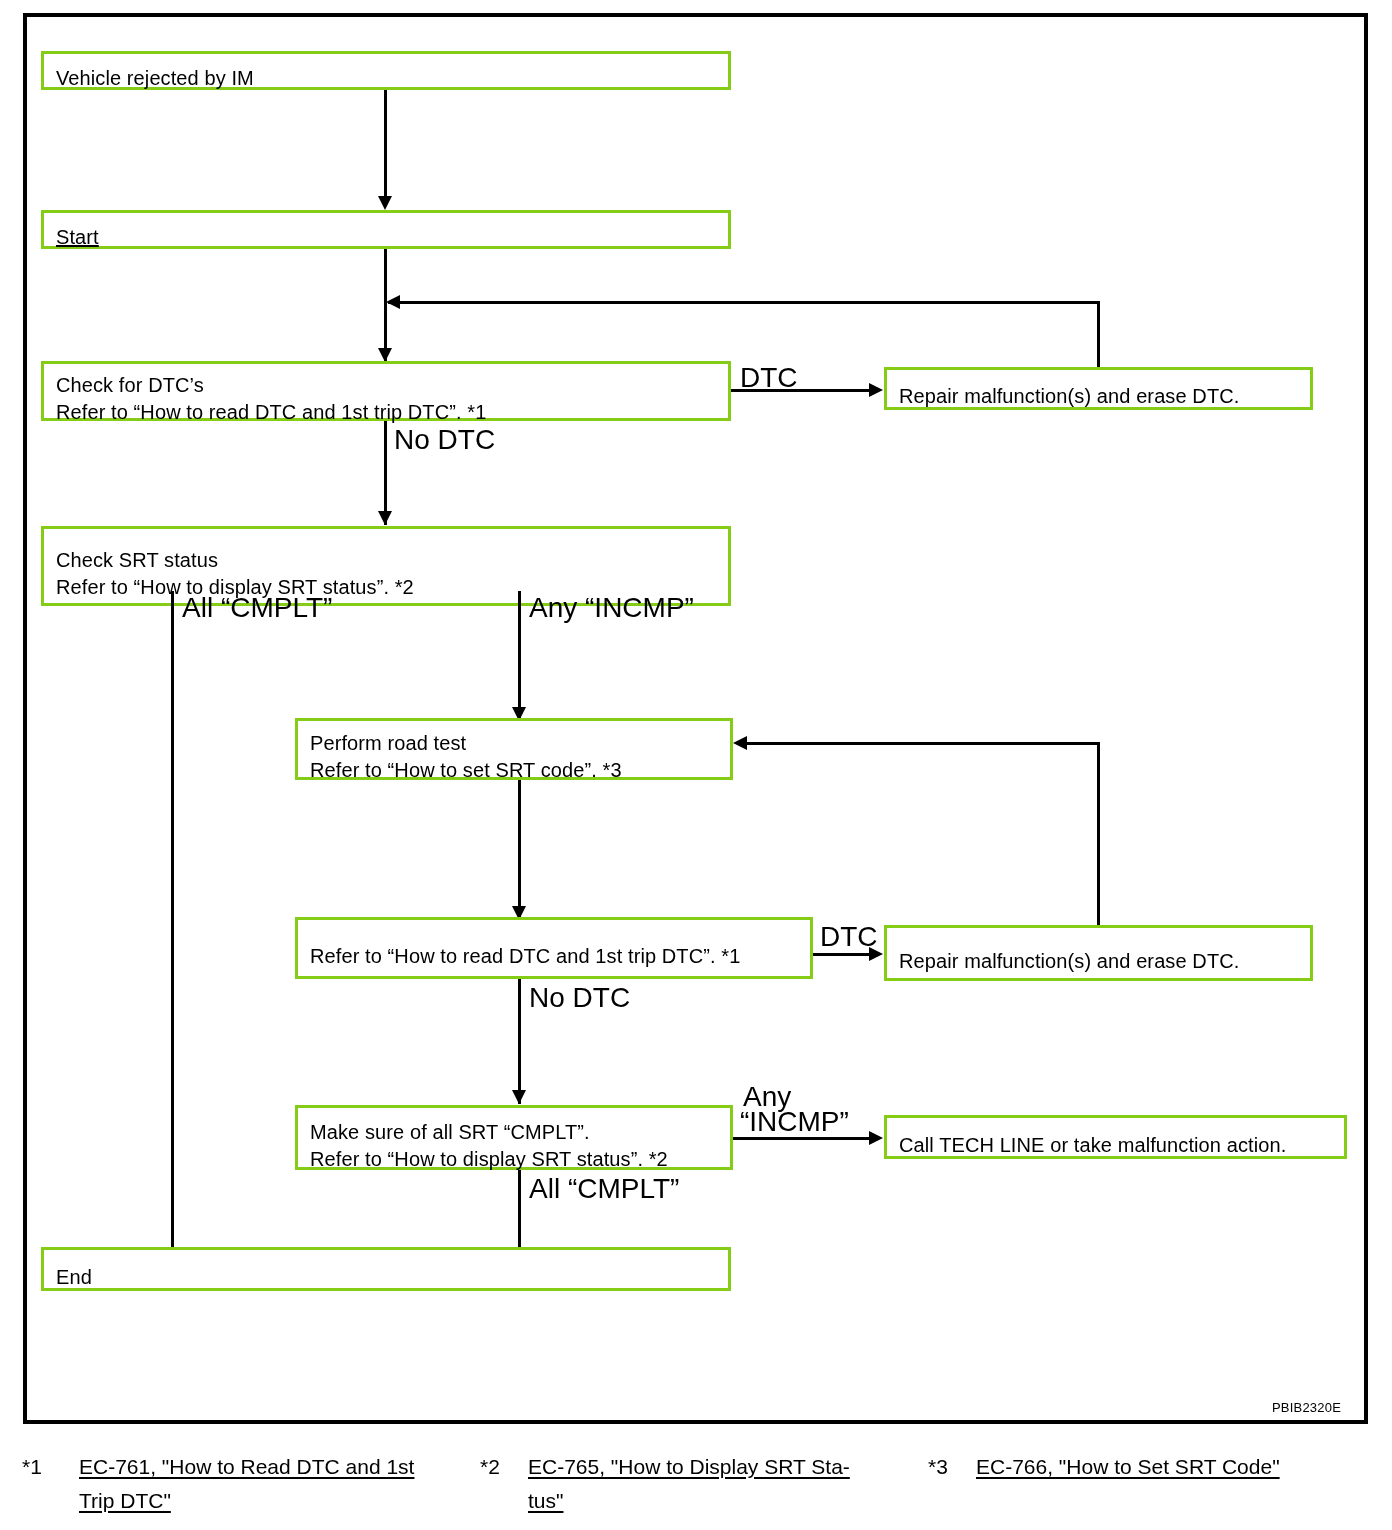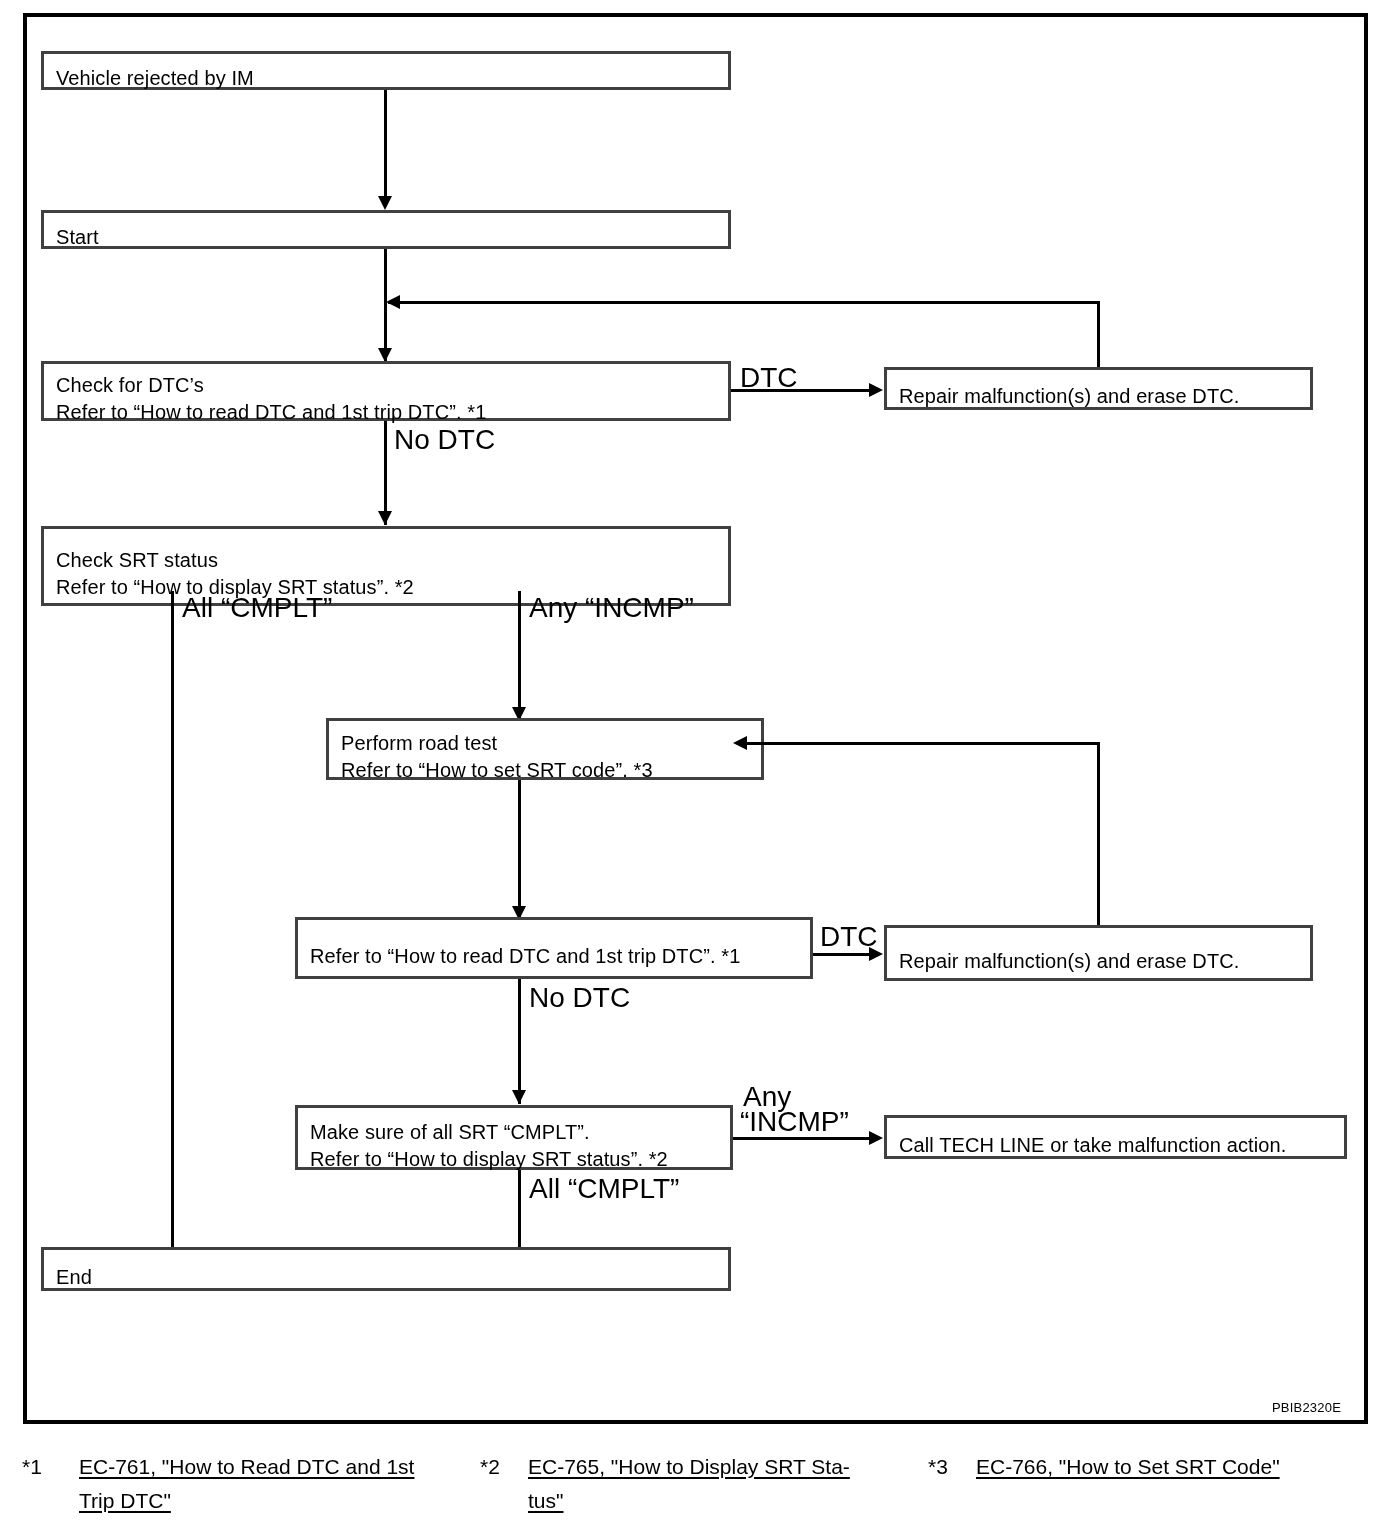--- a/index.html
+++ b/index.html
@@ -12,21 +12,21 @@
   #root{position:absolute;left:0;top:0;width:1392px;height:1530px;}
 
   
   .frame{
     position:absolute;left:23px;top:13px;width:1345px;height:1411px;
     border:4px solid #000;box-sizing:border-box;background:#fff;
   }
 
   
   .fbox{
-    position:absolute;box-sizing:border-box;border:3px solid #404040;background:#fff;
+    position:absolute;box-sizing:border-box;border:3px solid #84cc16;background:#fff;
     display:flex;flex-direction:column;justify-content:center;
     padding:16px 0 0 12px;
   }
   .fbox .ln{
     font-size:20px;line-height:27px;white-space:nowrap;letter-spacing:0.1px;
   }
 
   
   .vline{position:absolute;width:3px;background:#000;}
   .hline{position:absolute;height:3px;background:#000;}
@@ -78,21 +78,21 @@
 
   <div class="frame"></div>
 
   <div class="fbox" style="left:41px;top:51px;width:690px;height:39px;">
     <div class="ln">Vehicle rejected by IM</div>
   </div>
 
   <div class="vline" style="left:384px;top:90px;height:110px;"></div>
   <div class="ar-down" style="left:378px;top:196px;"></div>
 
-  <div class="fbox" style="left:41px;top:210px;width:690px;height:39px;">
+  <div class="fbox" style="left:41px;top:210px;width:690px;height:39px;text-decoration:underline;">
     <div class="ln">Start</div>
   </div>
 
   <div class="vline" style="left:384px;top:249px;height:113px;"></div>
   <div class="ar-down" style="left:378px;top:348px;"></div>
 
   <div class="hline" style="left:388px;top:301px;width:712px;"></div>
   <div class="vline" style="left:1097px;top:301px;height:66px;"></div>
   <div class="ar-left" style="left:386px;top:295px;"></div>
 
@@ -119,21 +119,21 @@
   </div>
 
   <div class="vline" style="left:171px;top:591px;height:698px;"></div>
   <div class="ar-down" style="left:165px;top:1276px;"></div>
   <div class="elabel" style="left:182px;top:596px;">All “CMPLT”</div>
 
   <div class="vline" style="left:518px;top:591px;height:130px;"></div>
   <div class="ar-down" style="left:512px;top:707px;"></div>
   <div class="elabel" style="left:529px;top:596px;">Any “INCMP”</div>
 
-  <div class="fbox" style="left:295px;top:718px;width:438px;height:62px;margin-left:31px;">
+  <div class="fbox" style="left:295px;top:718px;width:438px;height:62px;">
     <div class="ln">Perform road test</div>
     <div class="ln">Refer to “How to set SRT code”. *3</div>
   </div>
 
   <div class="hline" style="left:744px;top:742px;width:356px;"></div>
   <div class="vline" style="left:1097px;top:742px;height:183px;"></div>
   <div class="ar-left" style="left:733px;top:736px;"></div>
 
   <div class="vline" style="left:518px;top:780px;height:140px;"></div>
   <div class="ar-down" style="left:512px;top:906px;"></div>

